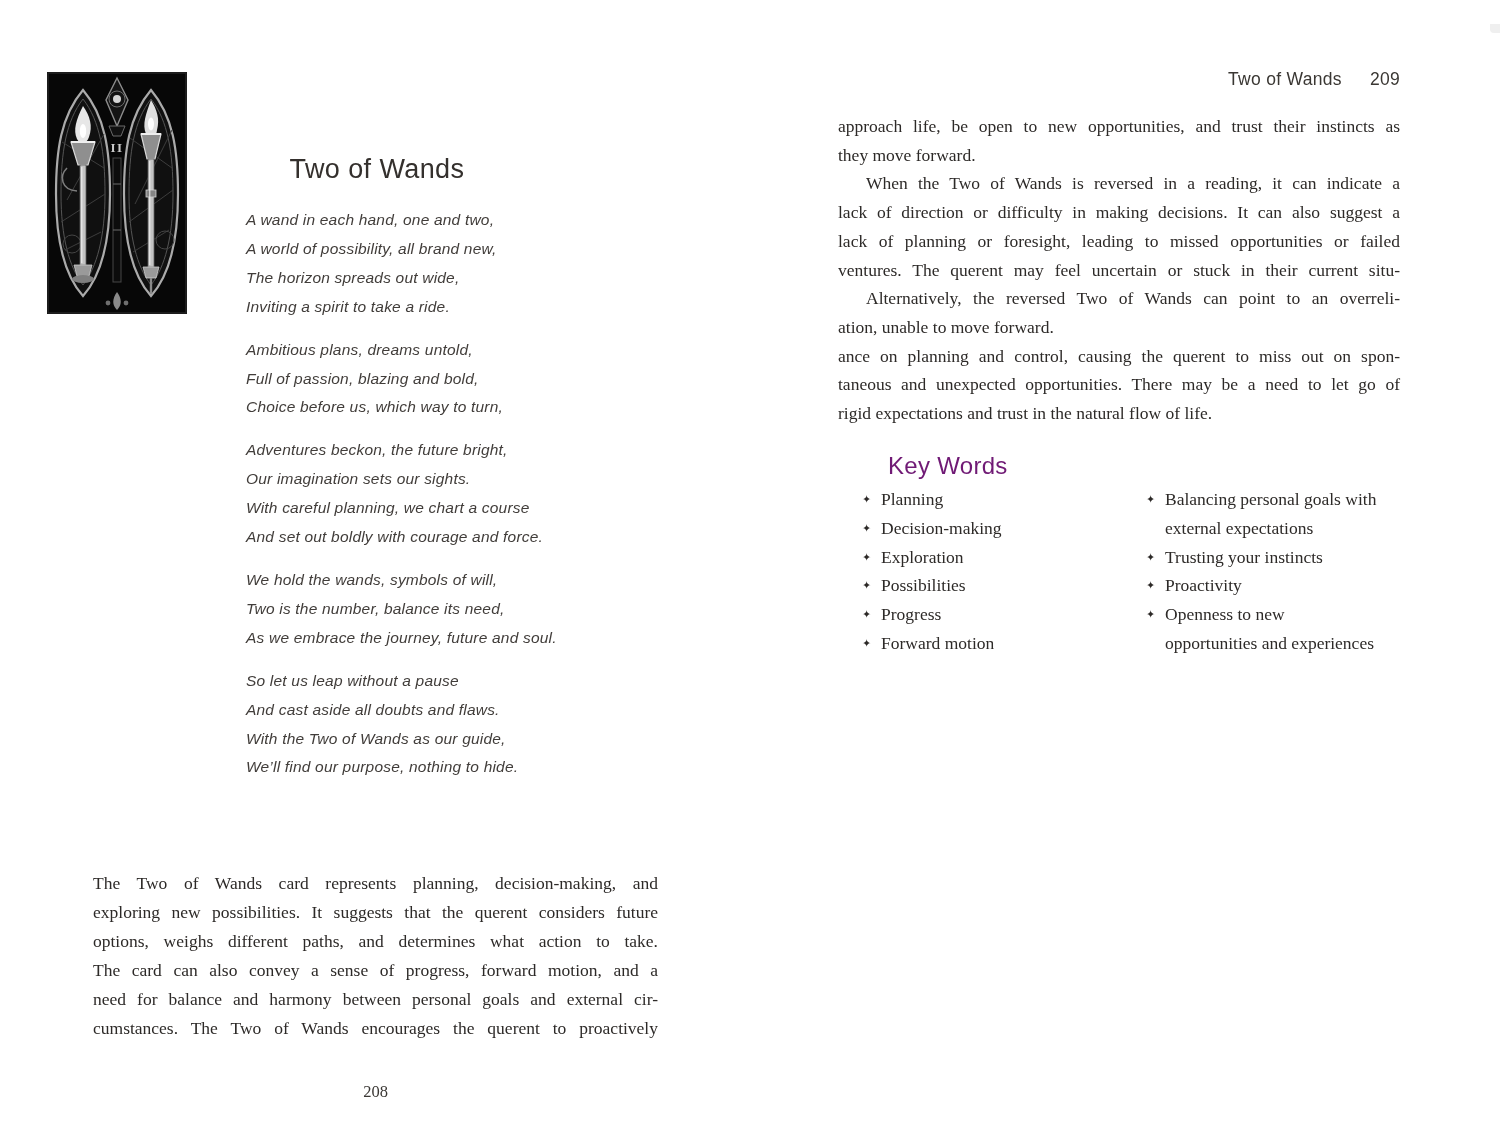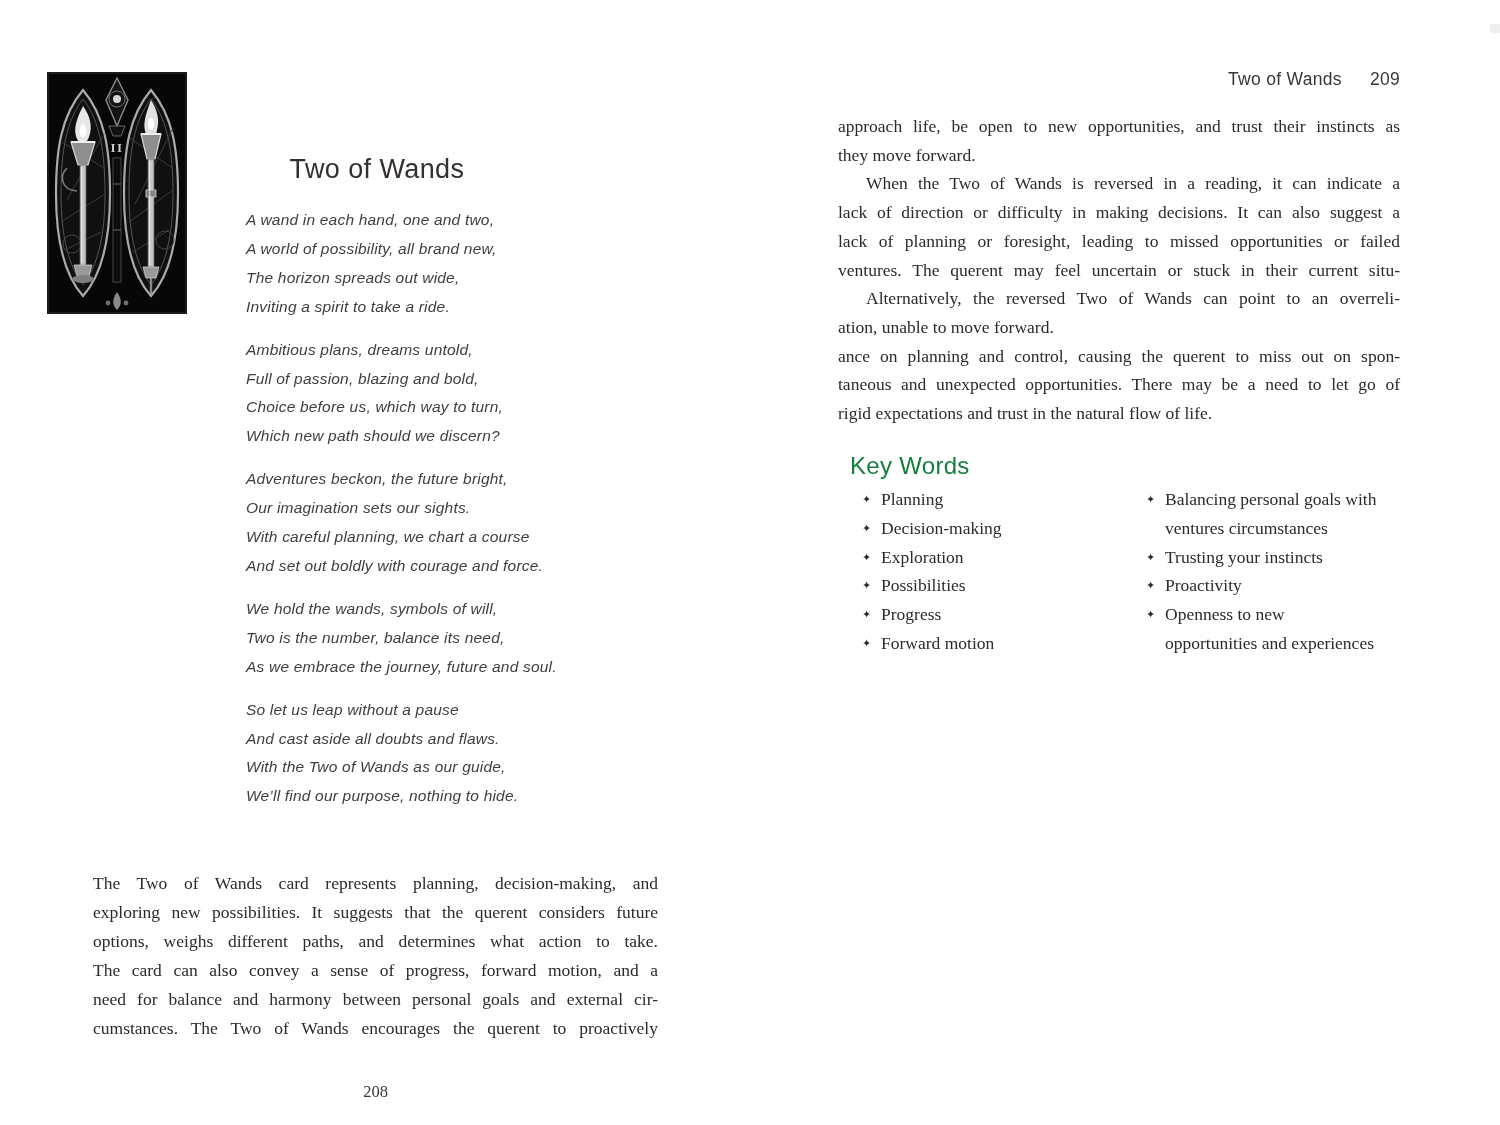--- a/index.html
+++ b/index.html
@@ -46,23 +46,23 @@
     font-size:17.5px; color:#3a3733; letter-spacing:0.3px;
   }
 
   #right-body { left:838px; top:88px; width:562px; font-size:17.5px; line-height:28.7px; }
 
   .tline { width:100%; }
   .tline.j { text-align:justify; text-align-last:justify; }
   .tline.ind { text-indent:28px; }
 
   #keywords-heading {
-    left:850px; top:428px;
+    left:888px; top:428px;
     font-family:"Liberation Sans", sans-serif;
-    font-size:24px; font-weight:400; color:#15803d; letter-spacing:0.3px;
+    font-size:24px; font-weight:400; color:#701a75; letter-spacing:0.3px;
   }
 
   .kw-col { top:461px; font-size:17.5px; line-height:28.8px; color:#2d2a28; }
   #kw-col-left  { left:862px; width:272px; }
   #kw-col-right { left:1146px; width:260px; }
   .kw-line { padding-left:19px; position:relative; white-space:nowrap; }
   .kw-bullet {
     position:absolute; left:0; top:1px;
     font-family:"DejaVu Sans", sans-serif;
     font-size:11px; color:#2d2a28;
@@ -133,21 +133,20 @@
     <div class="stanza">
       <div class="pline">A wand in each hand, one and two,</div>
       <div class="pline">A world of possibility, all brand new,</div>
       <div class="pline">The horizon spreads out wide,</div>
       <div class="pline">Inviting a spirit to take a ride.</div>
     </div>
     <div class="stanza">
       <div class="pline">Ambitious plans, dreams untold,</div>
       <div class="pline">Full of passion, blazing and bold,</div>
       <div class="pline">Choice before us, which way to turn,</div>
-      <div class="pline">Which new path should we discern?</div>
     </div>
     <div class="stanza">
       <div class="pline">Adventures beckon, the future bright,</div>
       <div class="pline">Our imagination sets our sights.</div>
       <div class="pline">With careful planning, we chart a course</div>
       <div class="pline">And set out boldly with courage and force.</div>
     </div>
     <div class="stanza">
       <div class="pline">We hold the wands, symbols of will,</div>
       <div class="pline">Two is the number, balance its need,</div>
@@ -196,21 +195,21 @@
 <div class="abs kw-col" id="kw-col-left">
     <div class="kw-line"><span class="kw-bullet">✦</span><span>Planning</span></div>
     <div class="kw-line"><span class="kw-bullet">✦</span><span>Decision-making</span></div>
     <div class="kw-line"><span class="kw-bullet">✦</span><span>Exploration</span></div>
     <div class="kw-line"><span class="kw-bullet">✦</span><span>Possibilities</span></div>
     <div class="kw-line"><span class="kw-bullet">✦</span><span>Progress</span></div>
     <div class="kw-line"><span class="kw-bullet">✦</span><span>Forward motion</span></div>
   </div>
 <div class="abs kw-col" id="kw-col-right">
     <div class="kw-line"><span class="kw-bullet">✦</span><span>Balancing personal goals with</span></div>
-    <div class="kw-line cont"><span>ventures circumstances</span></div>
+    <div class="kw-line cont"><span>external expectations</span></div>
     <div class="kw-line"><span class="kw-bullet">✦</span><span>Trusting your instincts</span></div>
     <div class="kw-line"><span class="kw-bullet">✦</span><span>Proactivity</span></div>
     <div class="kw-line"><span class="kw-bullet">✦</span><span>Openness to new</span></div>
     <div class="kw-line cont"><span>opportunities and experiences</span></div>
   </div>
 
 <div class="abs" id="bottom-smudge"></div>
 <div class="abs" id="corner-smudge"></div>
 
 </body></html>

